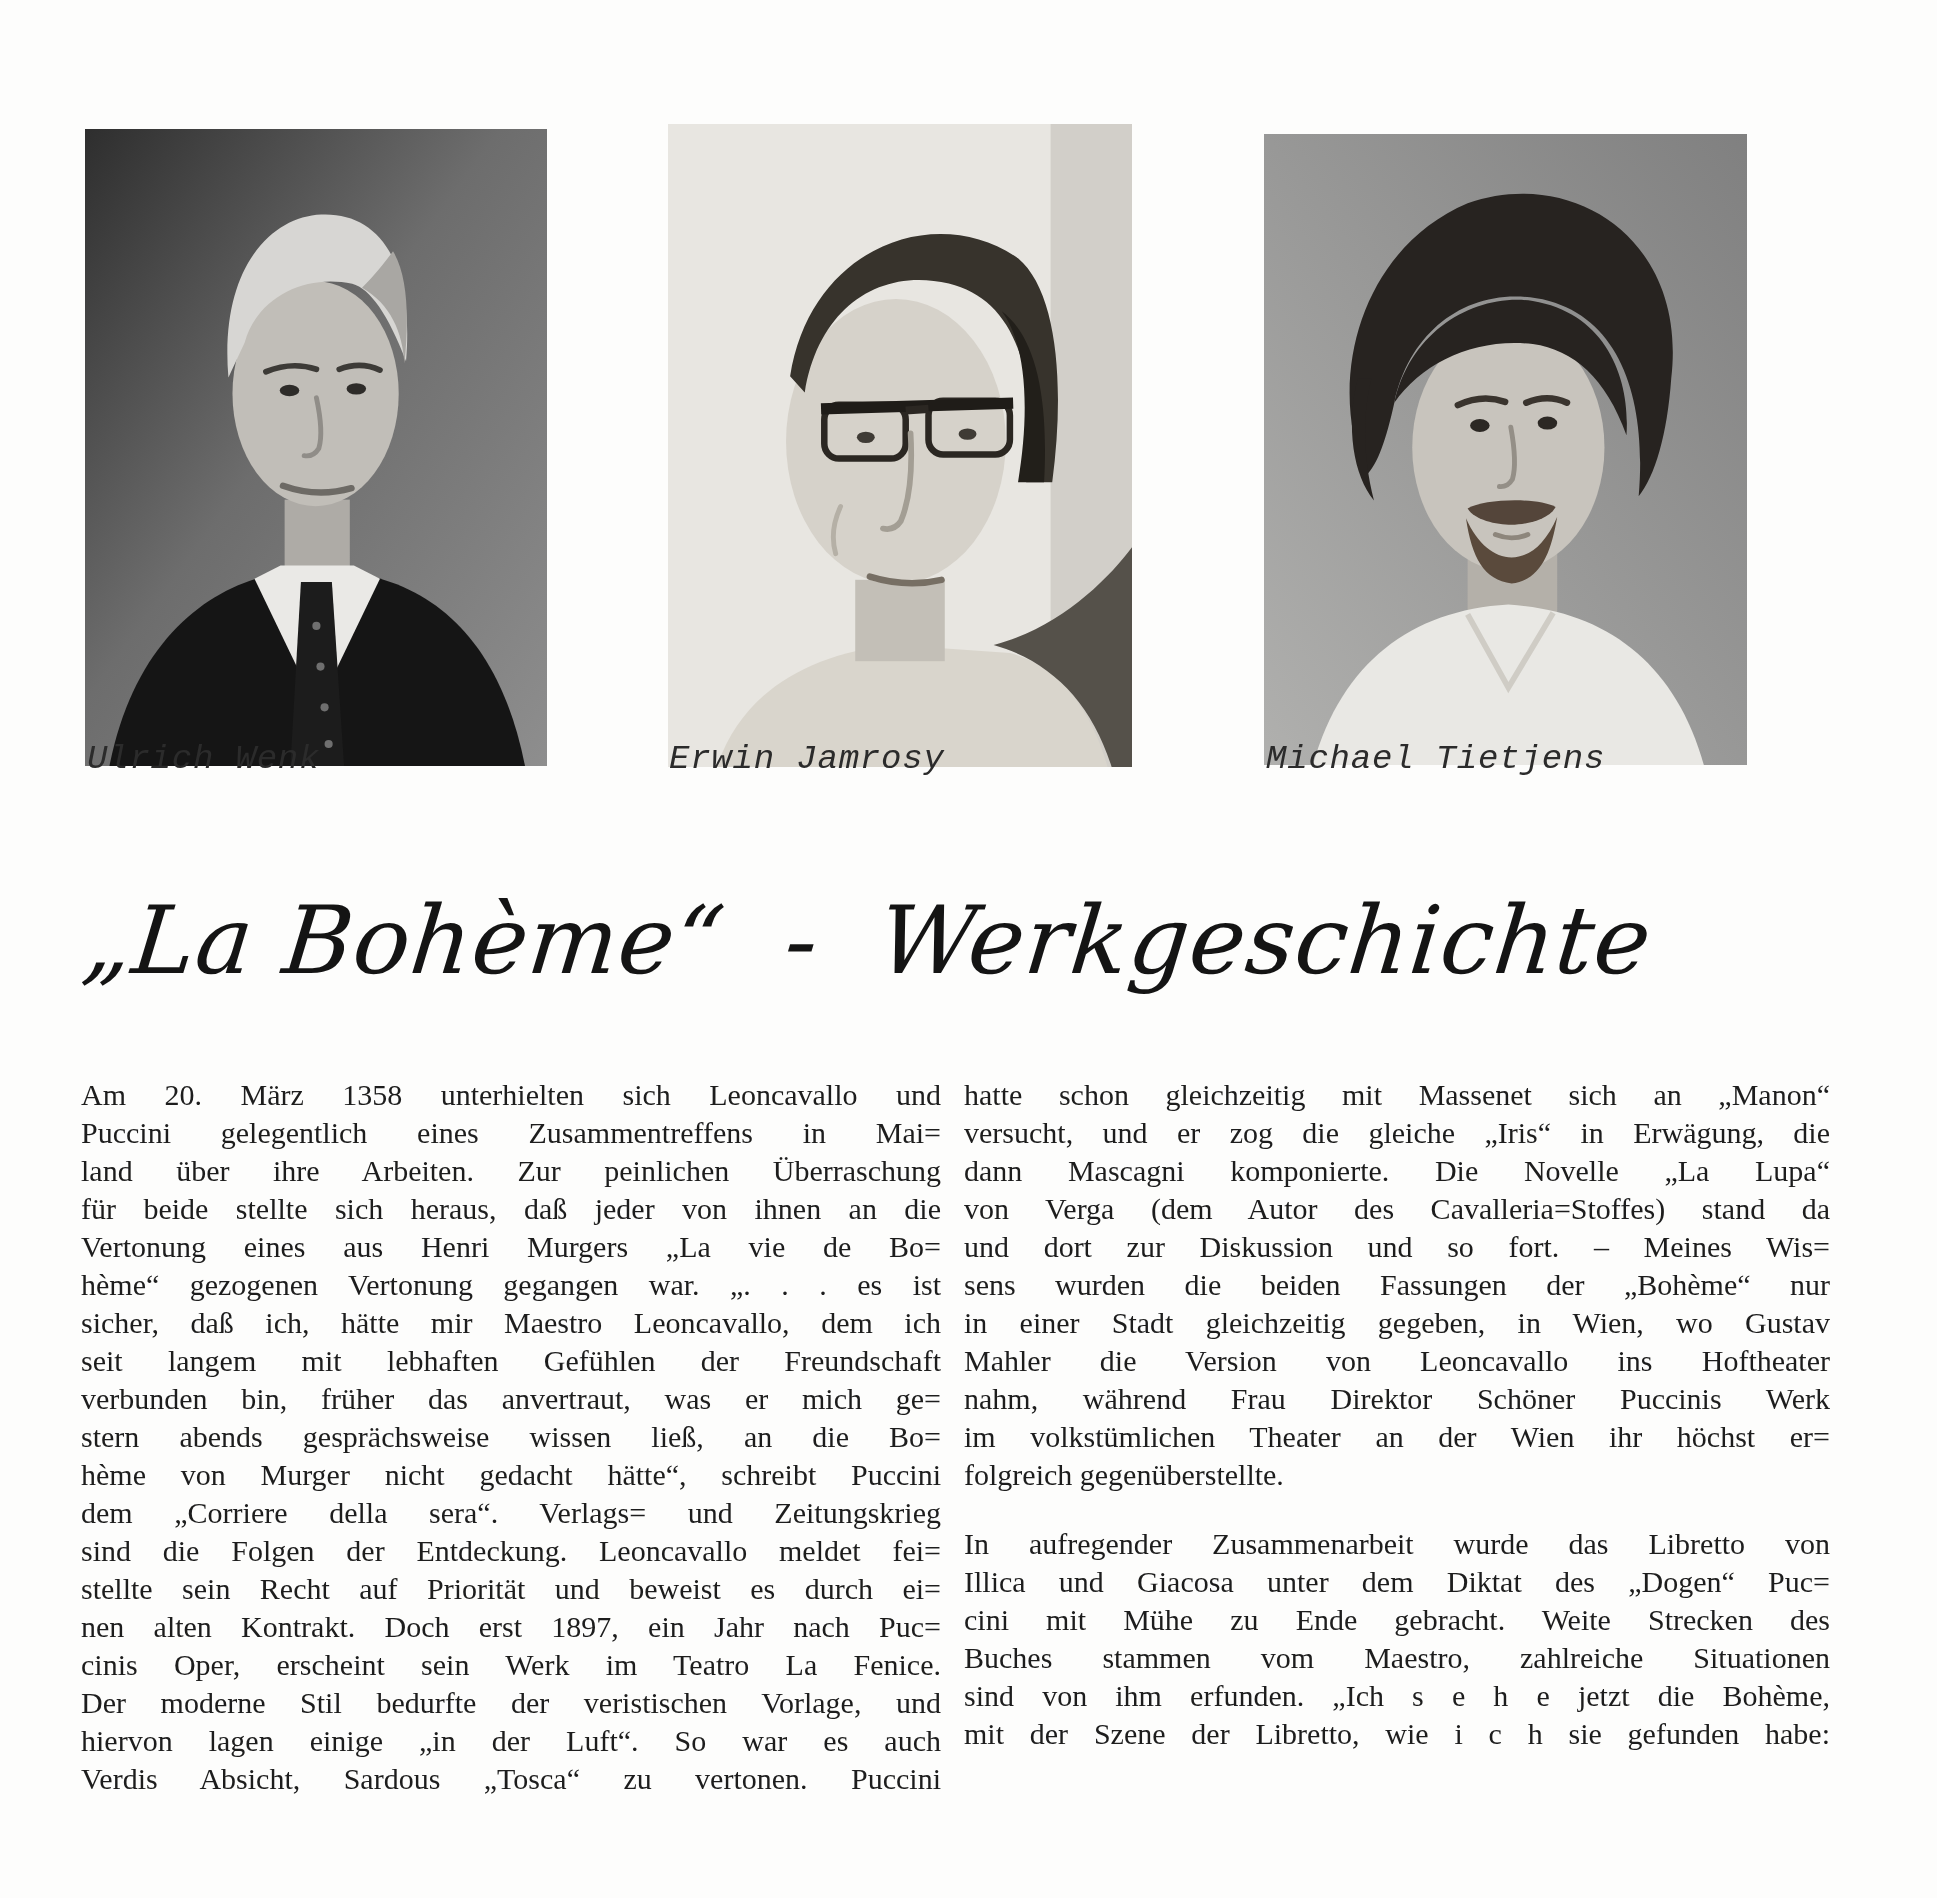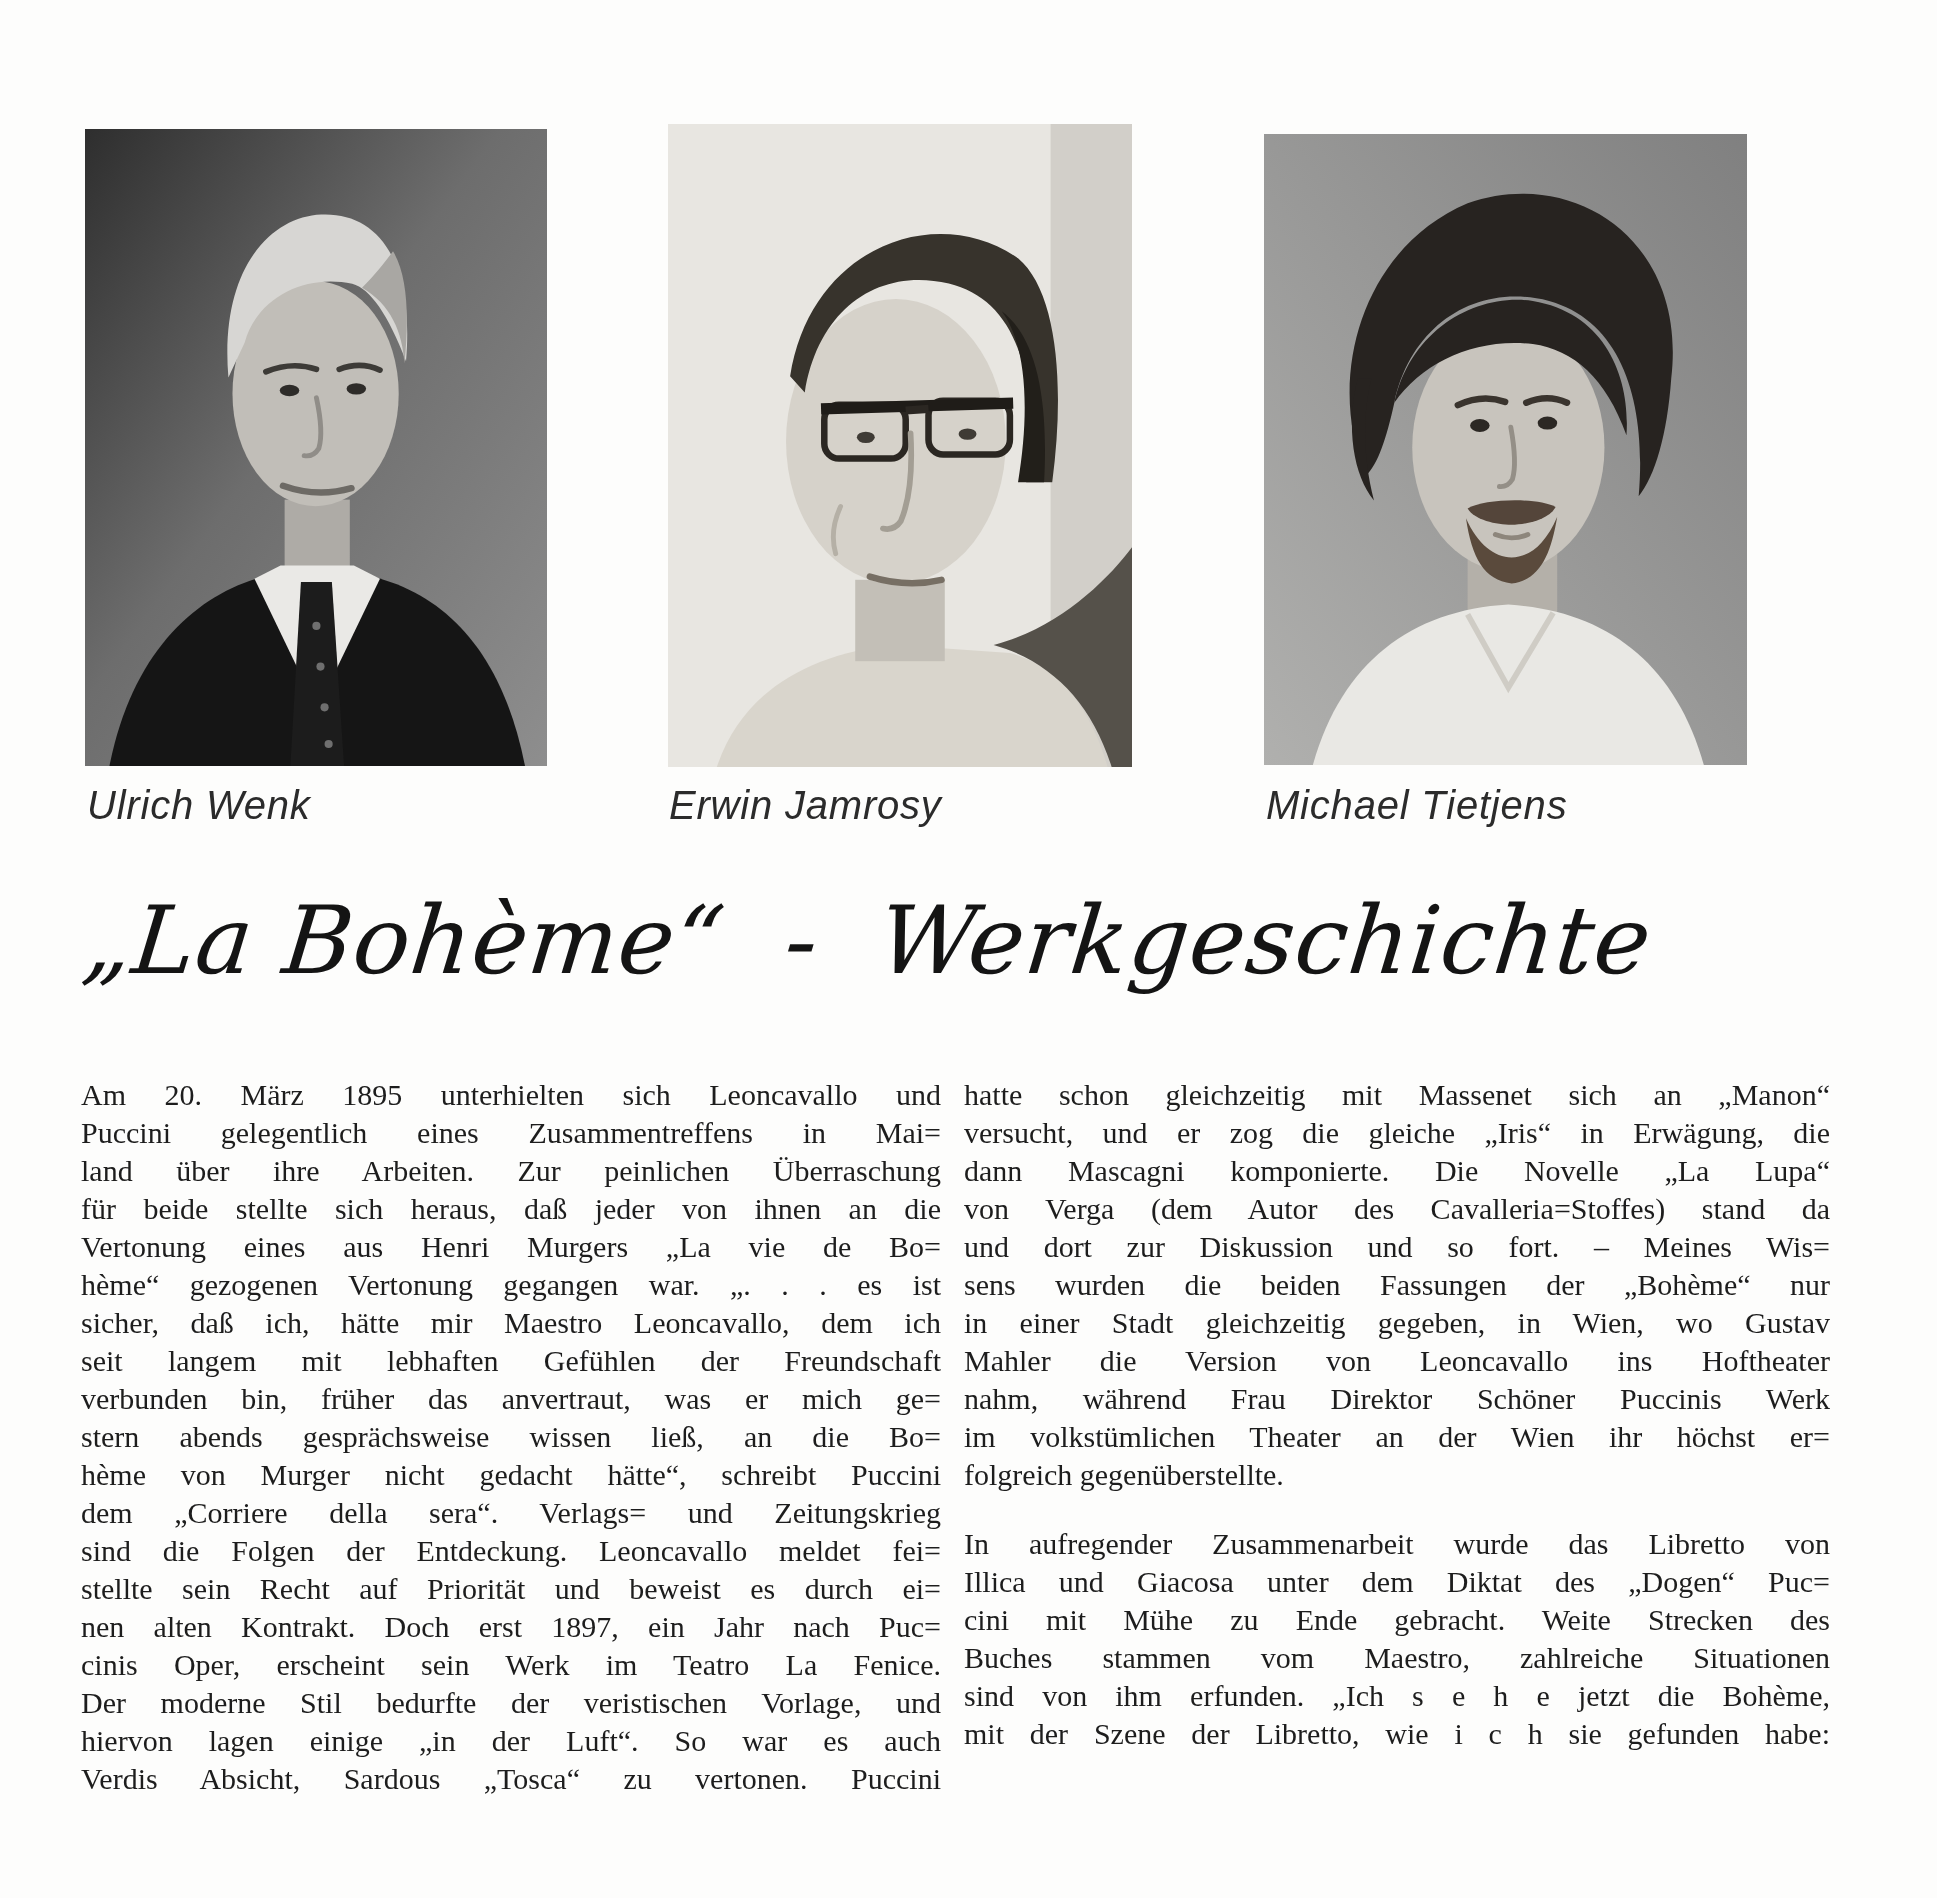--- a/index.html
+++ b/index.html
@@ -12,24 +12,24 @@
     font-family: "Liberation Serif", serif;
   }
   figure.photo { position: absolute; margin: 0; padding: 0; }
   figure.photo svg { display: block; width: 100%; height: 100%; }
   .photo-1 { left: 85px;  top: 129px; width: 462px; height: 637px; }
   .photo-2 { left: 668px;  top: 124px; width: 464px; height: 643px; }
   .photo-3 { left: 1264px; top: 134px; width: 483px; height: 631px; }
 
   .caption {
     position: absolute;
-    top: 783px;
-    font-family: Liberation Sans, sans-serif;
+    top: 740px;
+    font-family: Liberation Mono, monospace;
     font-style: italic;
-    font-size: 40px;
+    font-size: 34px;
     letter-spacing: 0.8px;
     color: #2b2b2b;
     white-space: pre;
   }
   .cap-1 { left: 87px; }
   .cap-2 { left: 669px; }
   .cap-3 { left: 1266px; }
 
   .title {
     position: absolute;
@@ -147,21 +147,21 @@
     </svg>
   </figure>
 
   <div class="caption cap-1">Ulrich Wenk</div>
   <div class="caption cap-2">Erwin Jamrosy</div>
   <div class="caption cap-3">Michael Tietjens</div>
 
   <h1 class="title">„La Bohème“  -  Werkgeschichte</h1>
 
   <div class="col col-left">
-      <div class="tline">Am 20. März 1895 unterhielten sich Leoncavallo und</div>
+      <div class="tline">Am 20. März 1358 unterhielten sich Leoncavallo und</div>
       <div class="tline">Puccini gelegentlich eines Zusammentreffens in Mai=</div>
       <div class="tline">land über ihre Arbeiten. Zur peinlichen Überraschung</div>
       <div class="tline">für beide stellte sich heraus, daß jeder von ihnen an die</div>
       <div class="tline">Vertonung eines aus Henri Murgers „La vie de Bo=</div>
       <div class="tline">hème“ gezogenen Vertonung gegangen war. „. . . es ist</div>
       <div class="tline">sicher, daß ich, hätte mir Maestro Leoncavallo, dem ich</div>
       <div class="tline">seit langem mit lebhaften Gefühlen der Freundschaft</div>
       <div class="tline">verbunden bin, früher das anvertraut, was er mich ge=</div>
       <div class="tline">stern abends gesprächsweise wissen ließ, an die Bo=</div>
       <div class="tline">hème von Murger nicht gedacht hätte“, schreibt Puccini</div>

